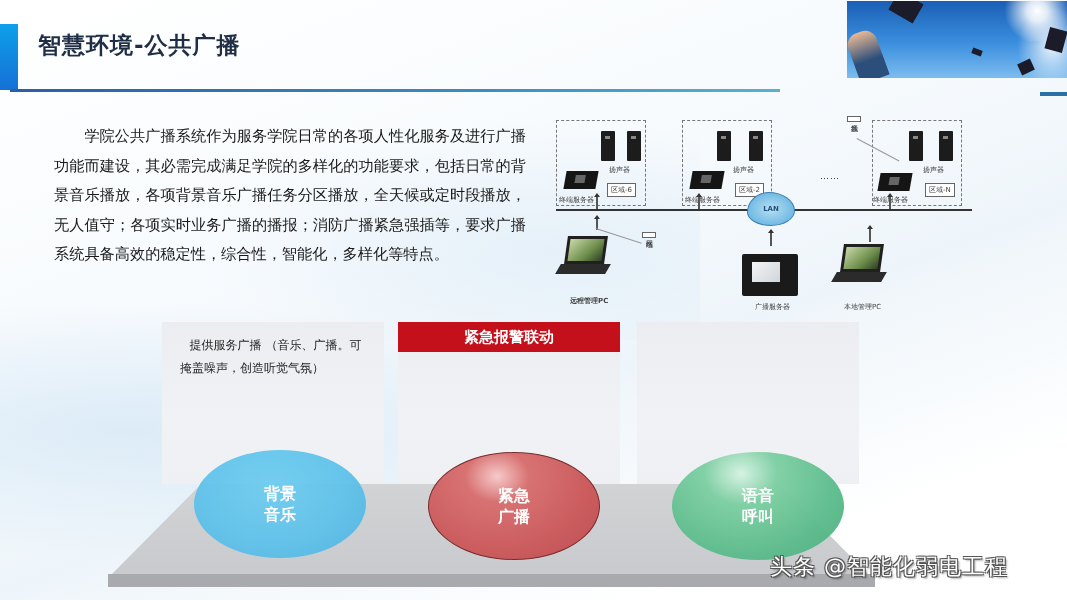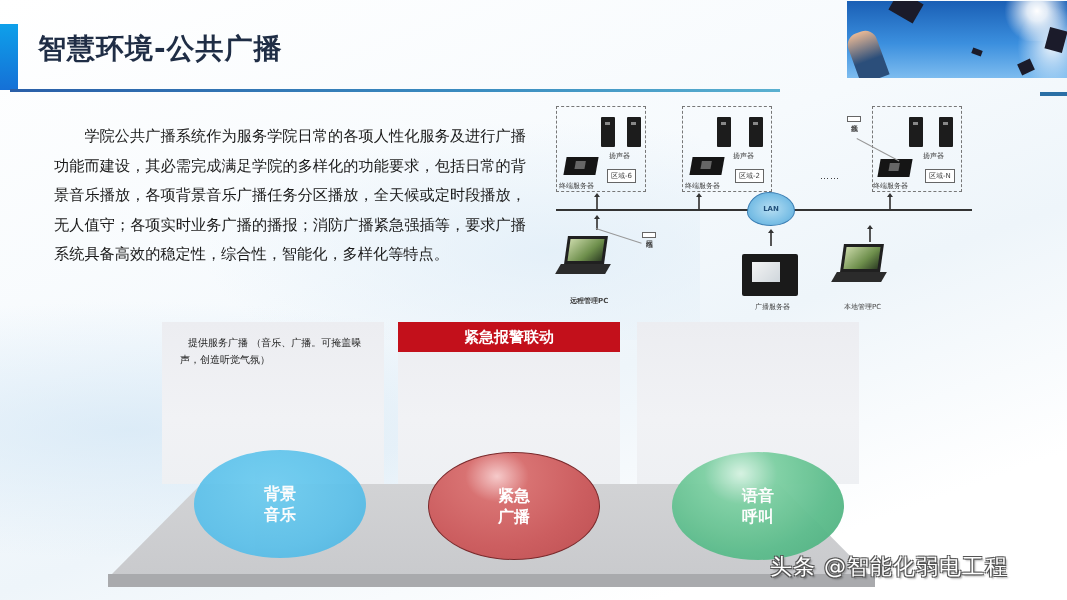--- a/index.html
+++ b/index.html
@@ -22,21 +22,21 @@
       pointer-events: none;
     }
 
     
     .title-accent {
       position: absolute; left: 0; top: 24px; width: 18px; height: 66px;
       background: linear-gradient(180deg, #0ea0ea, #1570d6);
     }
     .page-title {
       position: absolute; left: 38px; top: 30px;
-      font-size: 28px; font-weight: bold; color: #1f2d45; letter-spacing: 1px;
+      font-size: 23px; font-weight: bold; color: #1f2d45; letter-spacing: 1px;
       font-family: "DejaVu Sans", sans-serif;
     }
     .title-rule {
       position: absolute; left: 10px; top: 89px; width: 770px; height: 3px;
       background: linear-gradient(90deg, #2a5fa8, #3a8cc0 60%, #5ab0d0);
     }
     .title-rule-right {
       position: absolute; left: 1040px; top: 92px; width: 27px; height: 4px;
       background: #2a6fa5;
     }
@@ -70,21 +70,21 @@
       font-size: 15.2px; line-height: 29.6px; color: #1a1a1a;
       text-indent: 2em;
       text-align: justify;
     }
 
     
     .diagram {
       position: absolute; left: 552px; top: 104px; width: 480px; height: 210px;
     }
     .zone {
-      position: absolute; top: 2px; width: 90px; height: 86px;
+      position: absolute; top: 16px; width: 90px; height: 86px;
       border: 1.5px dashed #777;
     }
     .speaker {
       position: absolute; width: 14px; height: 30px; background: #1c1c1c;
       border-radius: 1px;
     }
     .speaker::after {
       content: ""; position: absolute; left: 4px; top: 5px; width: 5px; height: 3px; background: #888;
     }
     .terminal {
@@ -153,21 +153,21 @@
     
     .card {
       position: absolute; top: 322px; width: 222px; height: 162px;
       background: linear-gradient(180deg, #ecedf1 0%, #f1f2f5 60%, #eef0f3 100%);
     }
     .card-header {
       height: 30px; display: flex; align-items: center; justify-content: center;
       color: #ffffff; font-size: 15px; font-weight: bold;
     }
     .card-body {
-      padding: 12px 14px 0 18px; font-size: 10px; line-height: 17px; color: #1e1e1e;
+      padding: 12px 14px 0 18px; font-size: 12px; line-height: 23px; color: #1e1e1e;
     }
     .card-1 { left: 162px; }
     .card-2 { left: 398px; }
     .card-3 { left: 637px; }
     .card-1 .card-header { background: #1aa3df; }
     .card-2 .card-header { background: #c3101b; }
     .card-3 .card-header { background: #1fa85a; }
     .card-1 .card-body { text-indent: 0.8em; }
 
     

